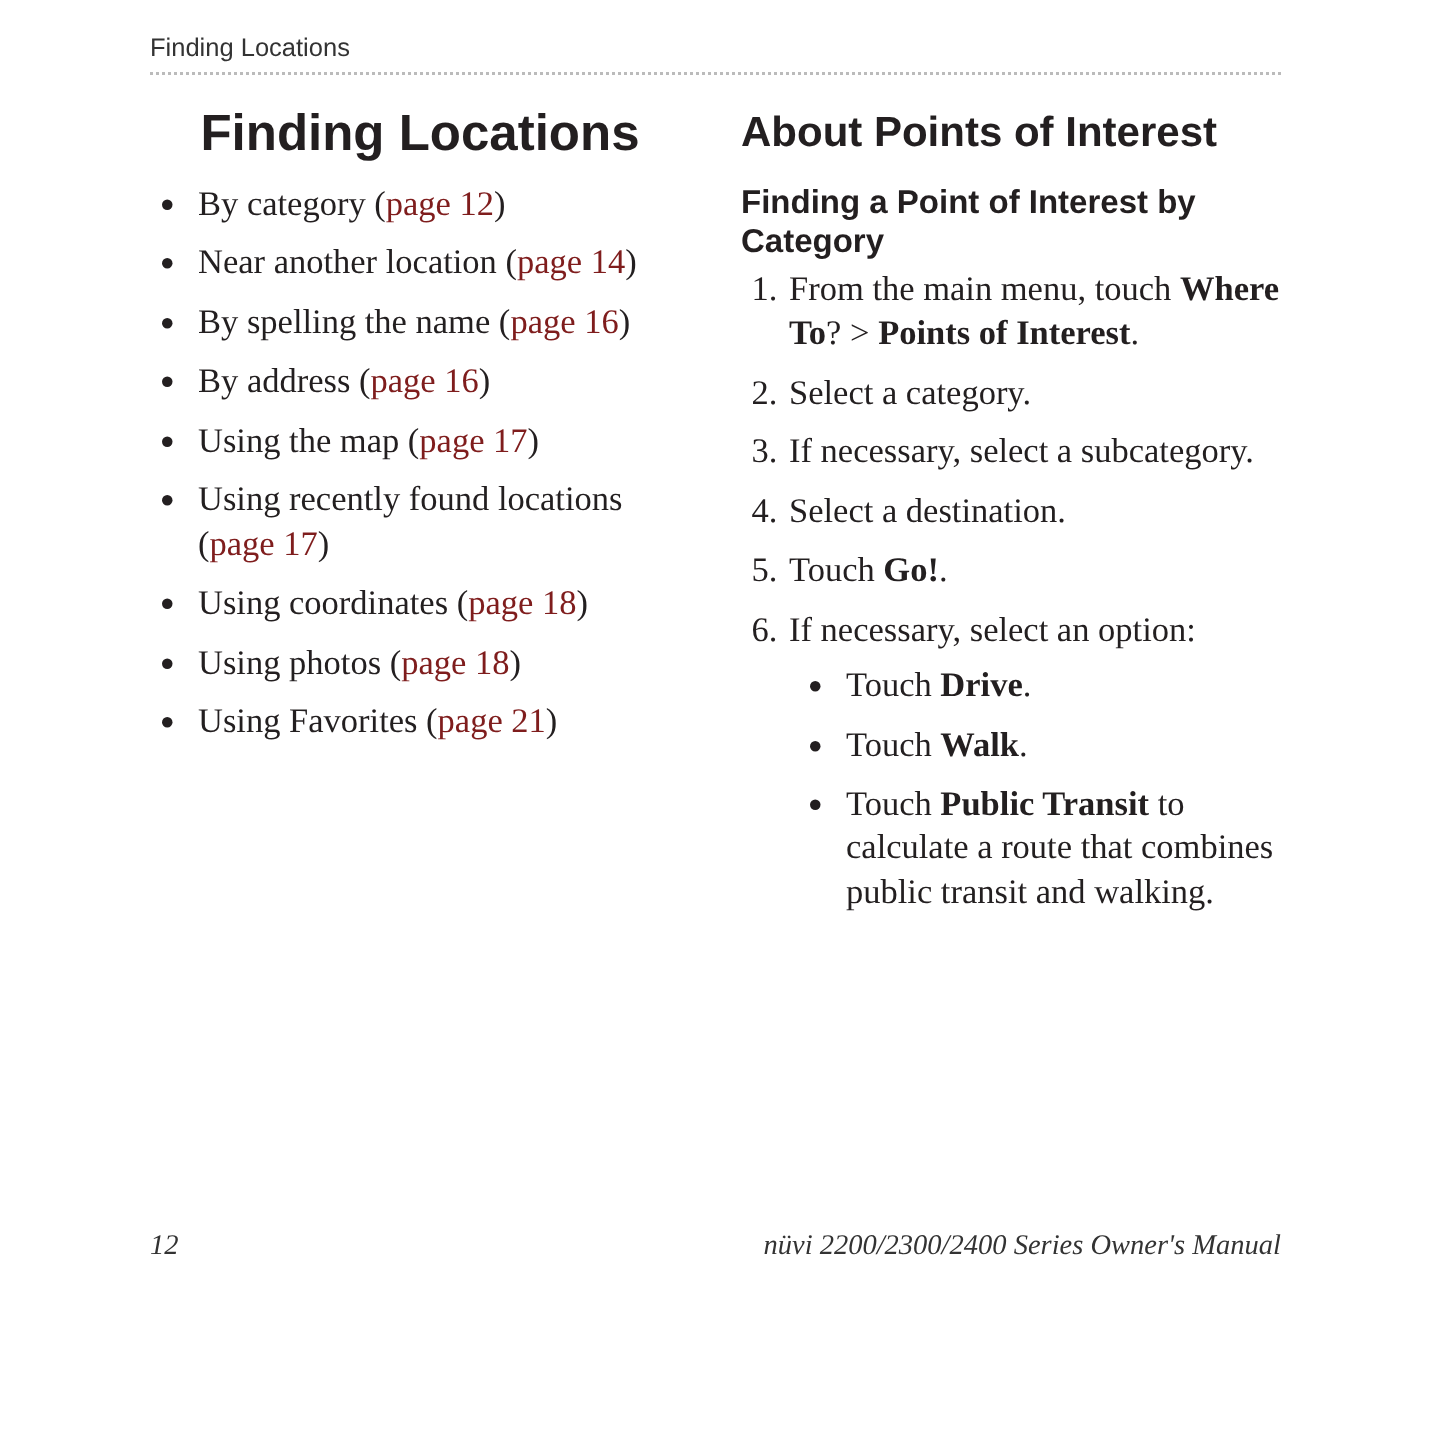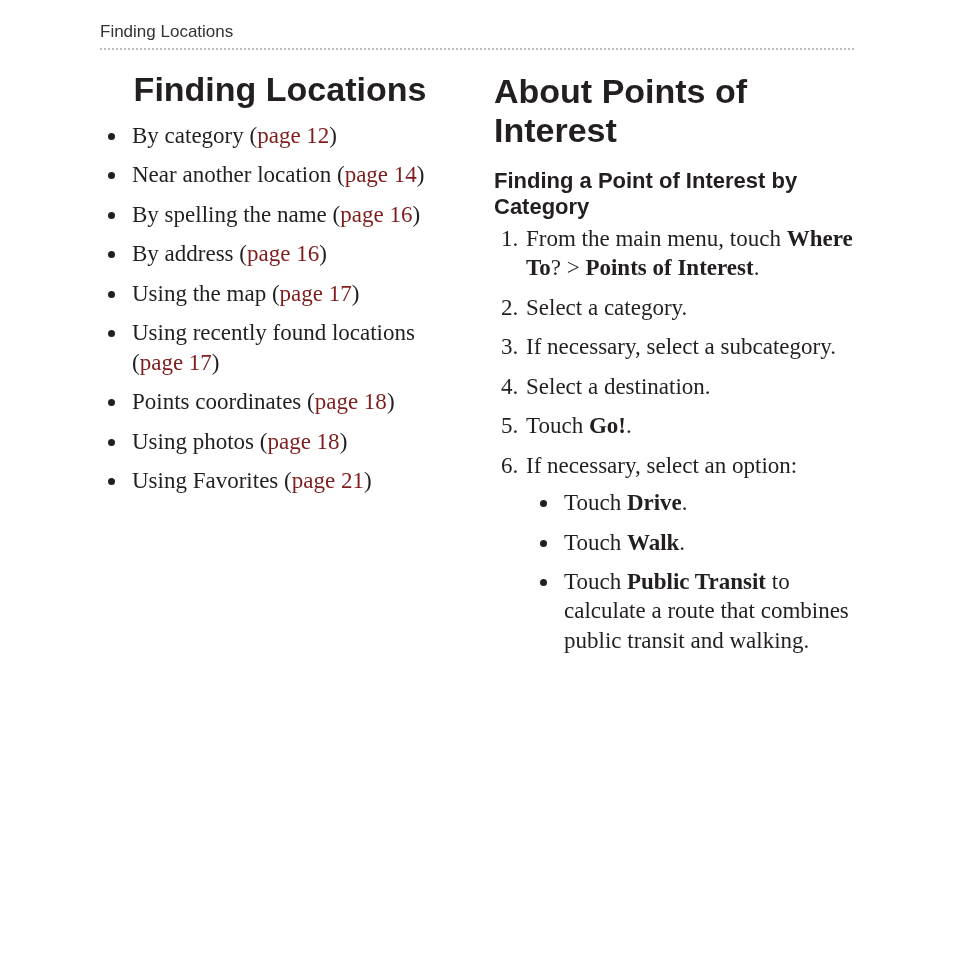--- a/index.html
+++ b/index.html
@@ -36,21 +36,21 @@
   h1 {
     font-family: Arial, Helvetica, sans-serif;
     font-weight: 700;
     font-size: 34px;
     margin: 6px 0 12px 0;
     text-align: center;
   }
   h2 {
     font-family: Arial, Helvetica, sans-serif;
     font-weight: 700;
-    font-size: 34px;
+    font-size: 28px;
     margin: 8px 0 4px 0;
   }
   h3 {
     font-family: Liberation Sans, sans-serif;
     font-weight: 700;
     font-size: 22px;
     margin: 18px 0 2px 0;
   }
   p.intro {
     font-size: 23px;
@@ -123,21 +123,21 @@
     <div class="col">
       <h1>Finding Locations</h1>
 
       <ul class="bullets">
         <li><span>By category (</span><a href="#" class="page-link">page 12</a><span>)</span></li>
         <li><span>Near another location (</span><a href="#" class="page-link">page 14</a><span>)</span></li>
         <li><span>By spelling the name (</span><a href="#" class="page-link">page 16</a><span>)</span></li>
         <li><span>By address (</span><a href="#" class="page-link">page 16</a><span>)</span></li>
         <li><span>Using the map (</span><a href="#" class="page-link">page 17</a><span>)</span></li>
         <li><span>Using recently found locations (</span><a href="#" class="page-link">page 17</a><span>)</span></li>
-        <li><span>Points coordinates (</span><a href="#" class="page-link">page 18</a><span>)</span></li>
+        <li><span>Using coordinates (</span><a href="#" class="page-link">page 18</a><span>)</span></li>
         <li><span>Using photos (</span><a href="#" class="page-link">page 18</a><span>)</span></li>
         <li><span>Using Favorites (</span><a href="#" class="page-link">page 21</a><span>)</span></li>
       </ul>
     </div>
 
     <div class="col">
       <h2>About Points of Interest</h2>
 
       <h3>Finding a Point of Interest by Category</h3>
 
@@ -157,14 +157,18 @@
             <li><span>Touch </span><span class="b">Drive</span><span>.</span></li>
             <li><span>Touch </span><span class="b">Walk</span><span>.</span></li>
             <li><span>Touch </span><span class="b">Public Transit</span><span> to calculate a route that combines public transit and walking.</span></li>
           </ul>
         </li>
       </ol>
     </div>
 
   </div>
 
+  <div class="footer">
+    <span>12</span>
+    <span>nüvi 2200/2300/2400 Series Owner's Manual</span>
+  </div>
 
 </div>
 
 </body></html>

